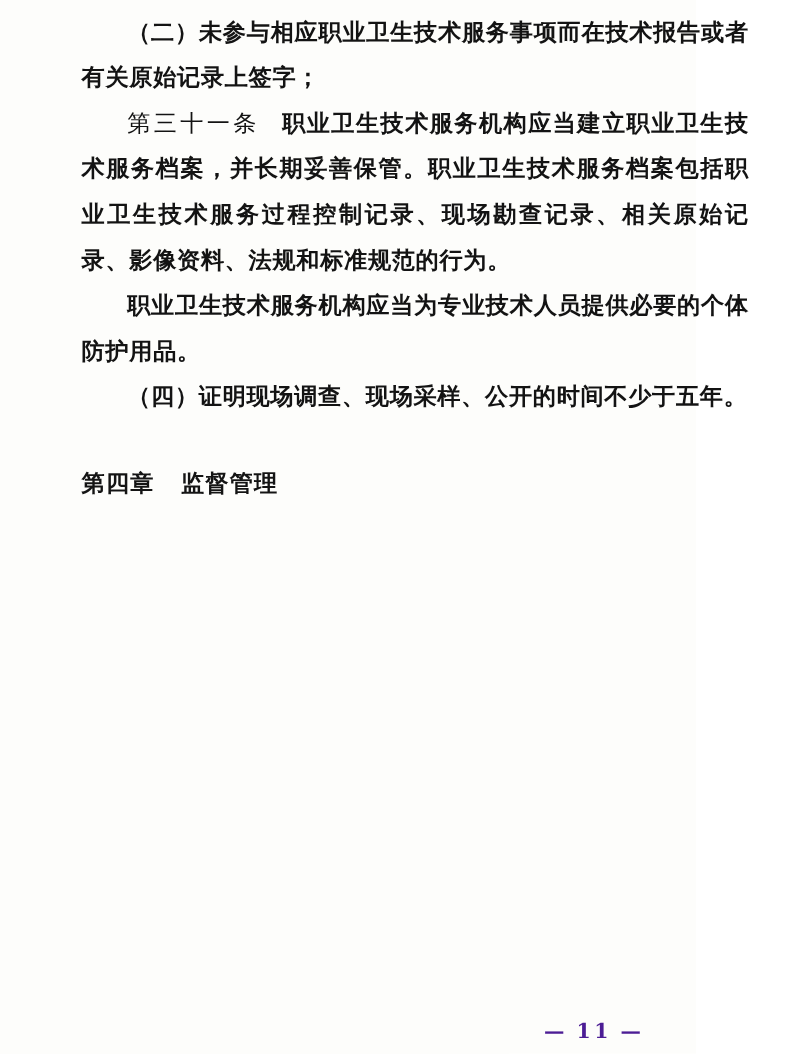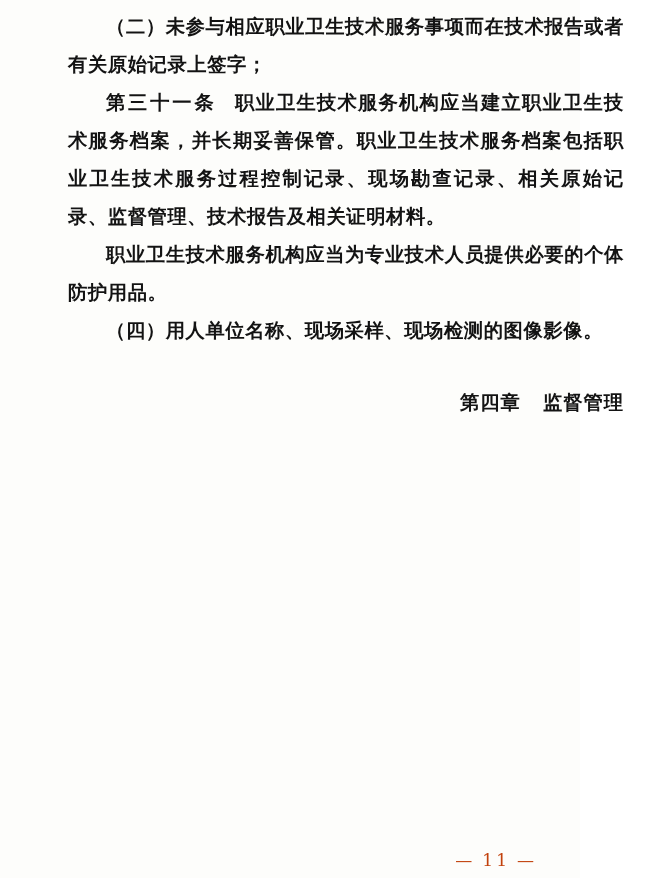--- a/index.html
+++ b/index.html
@@ -37,70 +37,70 @@
     text-align: justify;
     text-justify: inter-character;
     color: #131313;
     font-weight: 600;
   }
   p.indent {
     text-indent: 38px;
   }
   .chapter {
     margin-top: 34px;
-    text-align: right;
+    text-align: left;
     font-size: 19.3px;
     font-weight: 700;
     letter-spacing: 1px;
     line-height: 38px;
   }
   .chapter .sp {
     display: inline-block;
     width: 22px;
   }
   .bold-lead {
-    font-weight: 700;
+    font-weight: 400;
     letter-spacing: 2.2px;
   }
   .lead-gap {
     display: inline-block;
     width: 18px;
   }
   .footer {
     position: absolute;
     right: 36px;
     bottom: 8px;
     font-size: 17px;
     letter-spacing: 3px;
-    color: #c2410c;
-    font-weight: 400;
+    color: #4c1d95;
+    font-weight: 700;
   }
   .footer .dash {
     display: inline-block;
     padding: 0 7px;
   }
 </style>
 </head>
 <body>
 
 <div class="page">
   <div class="content">
 
     <p class="indent">（二）未参与相应职业卫生技术服务事项而在技术报告或者有关原始记录上签字；</p>
 
 
-    <p class="indent"><span class="bold-lead">第三十一条</span><span class="lead-gap"></span><span>职业卫生技术服务机构应当建立职业卫生技术服务档案，并长期妥善保管。职业卫生技术服务档案包括职业卫生技术服务过程控制记录、现场勘查记录、相关原始记录、监督管理、技术报告及相关证明材料。</span></p>
+    <p class="indent"><span class="bold-lead">第三十一条</span><span class="lead-gap"></span><span>职业卫生技术服务机构应当建立职业卫生技术服务档案，并长期妥善保管。职业卫生技术服务档案包括职业卫生技术服务过程控制记录、现场勘查记录、相关原始记录、影像资料、法规和标准规范的行为。</span></p>
 
     <p class="indent">职业卫生技术服务机构应当为专业技术人员提供必要的个体防护用品。</p>
 
 
 
 
 
-    <p class="indent">（四）用人单位名称、现场采样、现场检测的图像影像。</p>
+    <p class="indent">（四）证明现场调查、现场采样、公开的时间不少于五年。</p>
 
     <div class="chapter"><span>第四章</span><span class="sp"></span><span>监督管理</span></div>
 
 
   </div>
 
   <div class="footer"><span class="dash">—</span><span>11</span><span class="dash">—</span></div>
 </div>
 
 </body></html>

